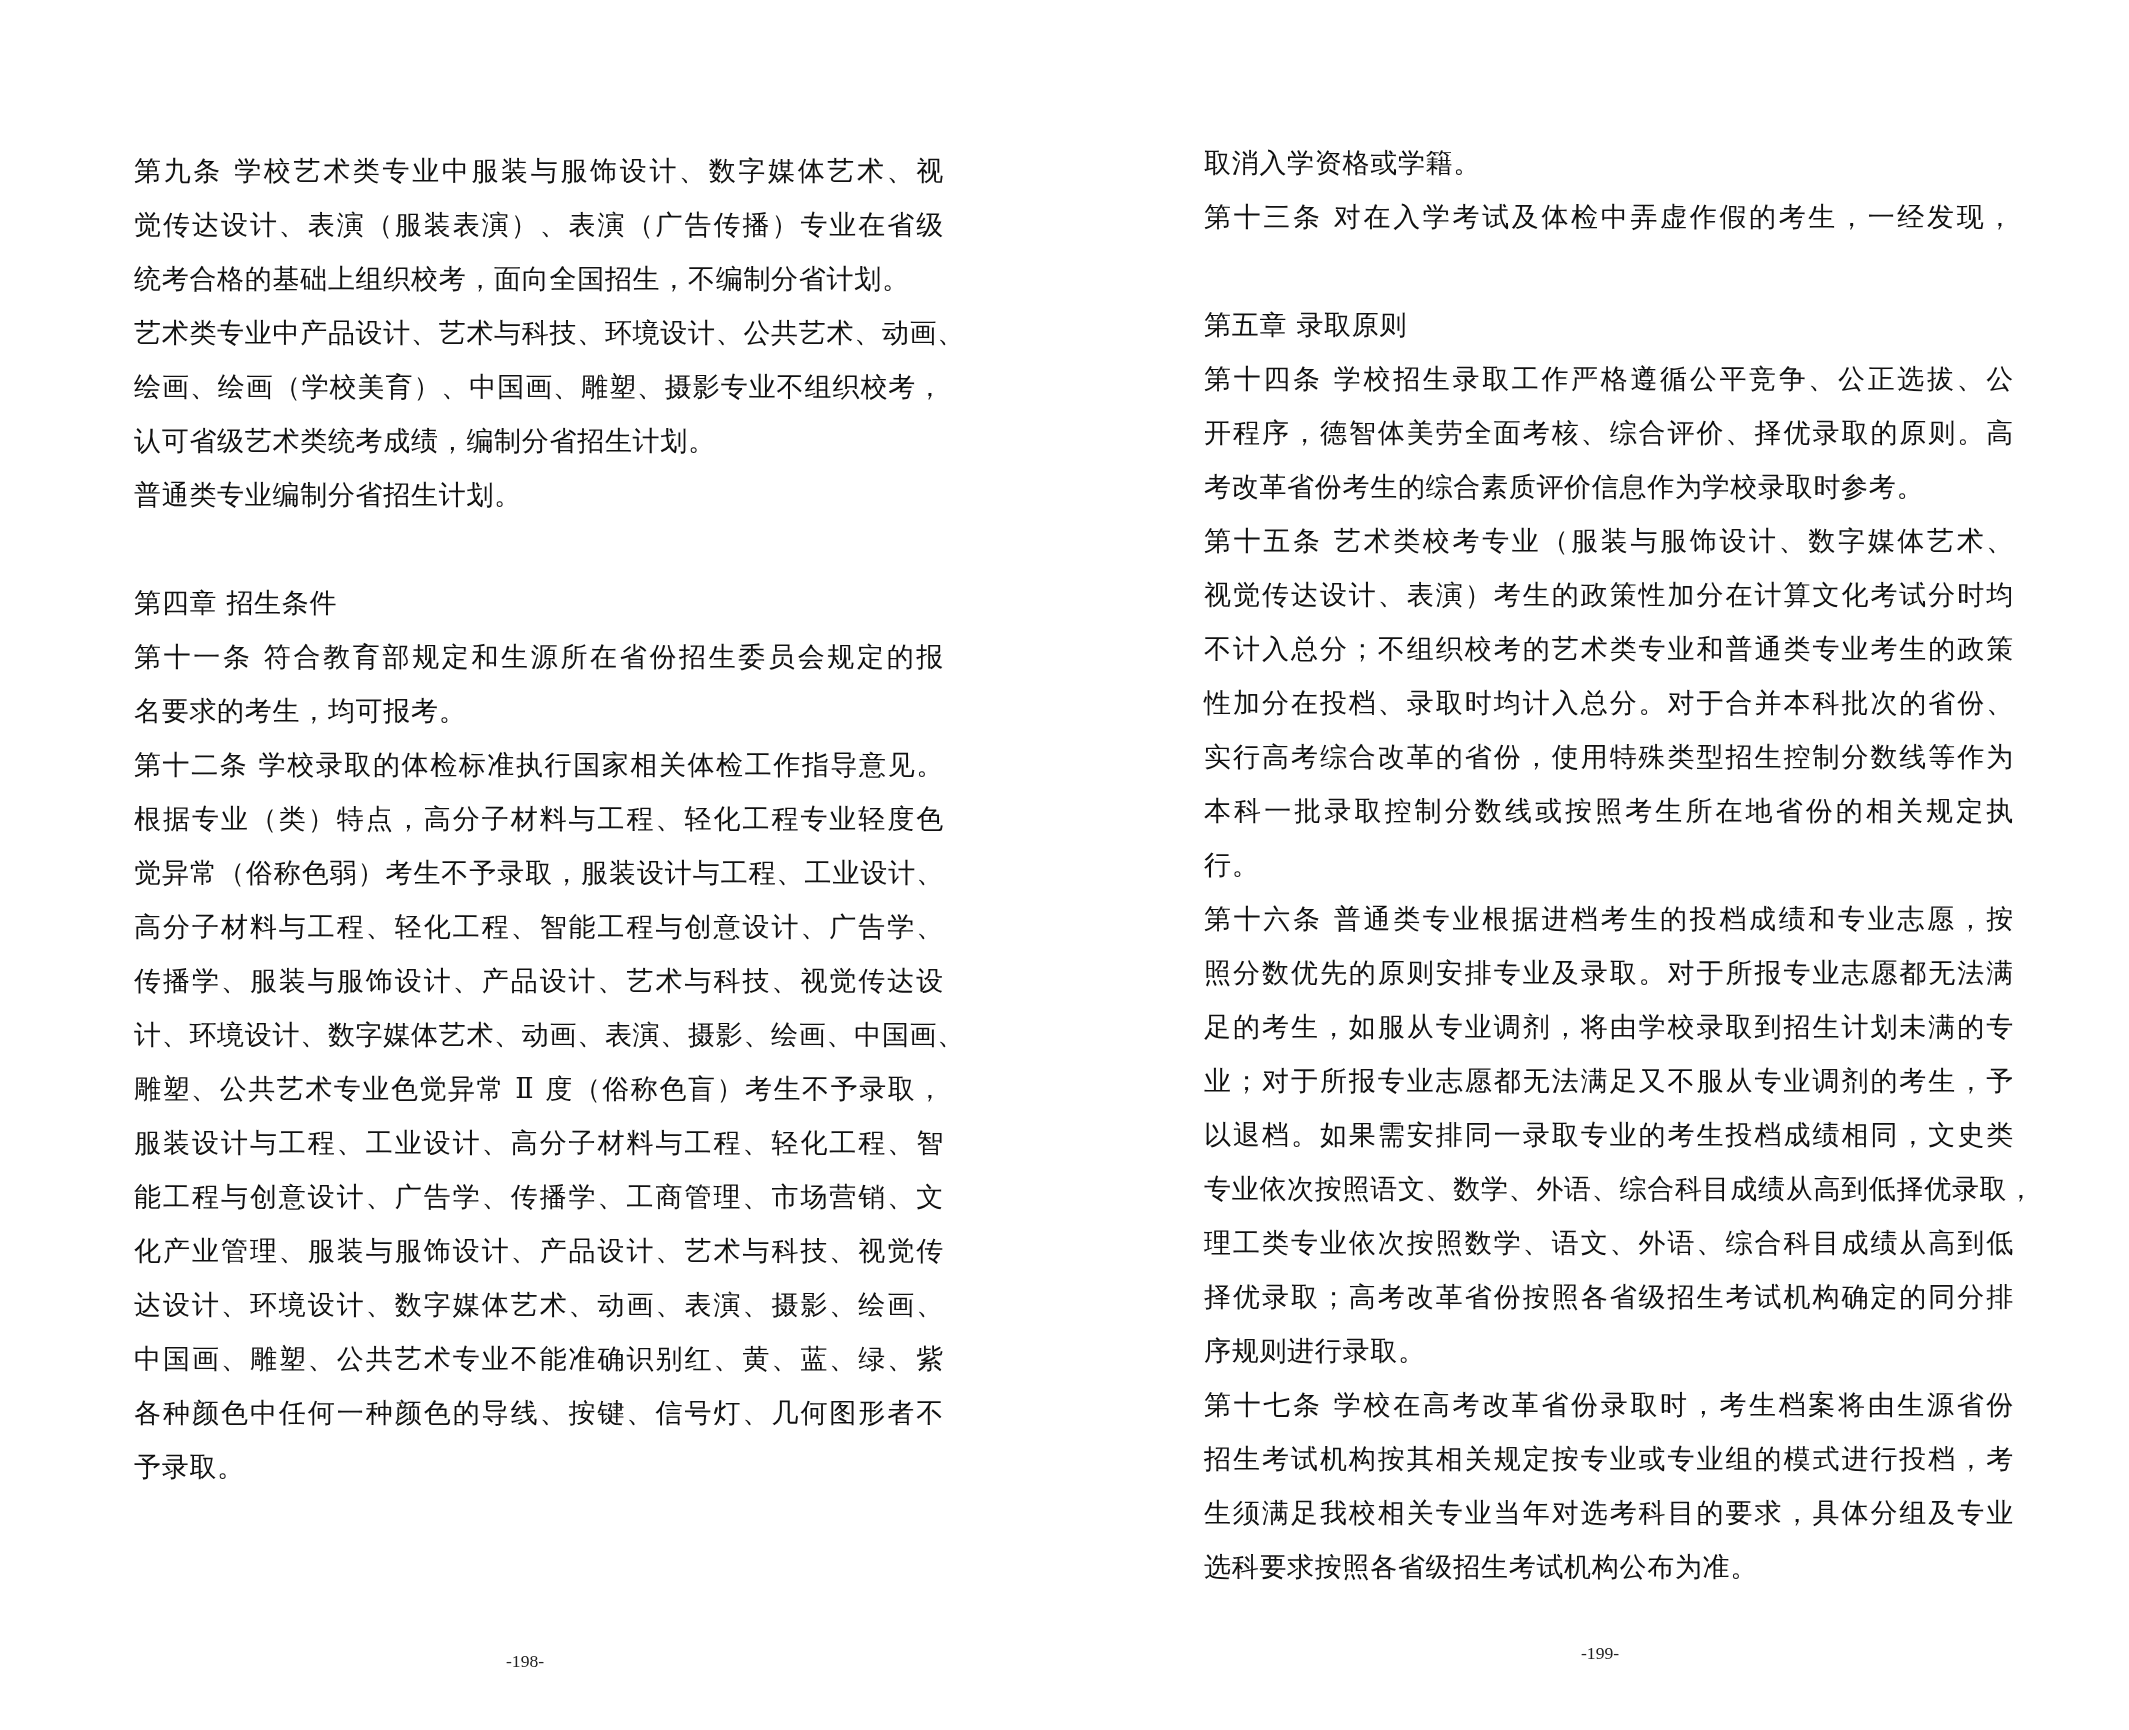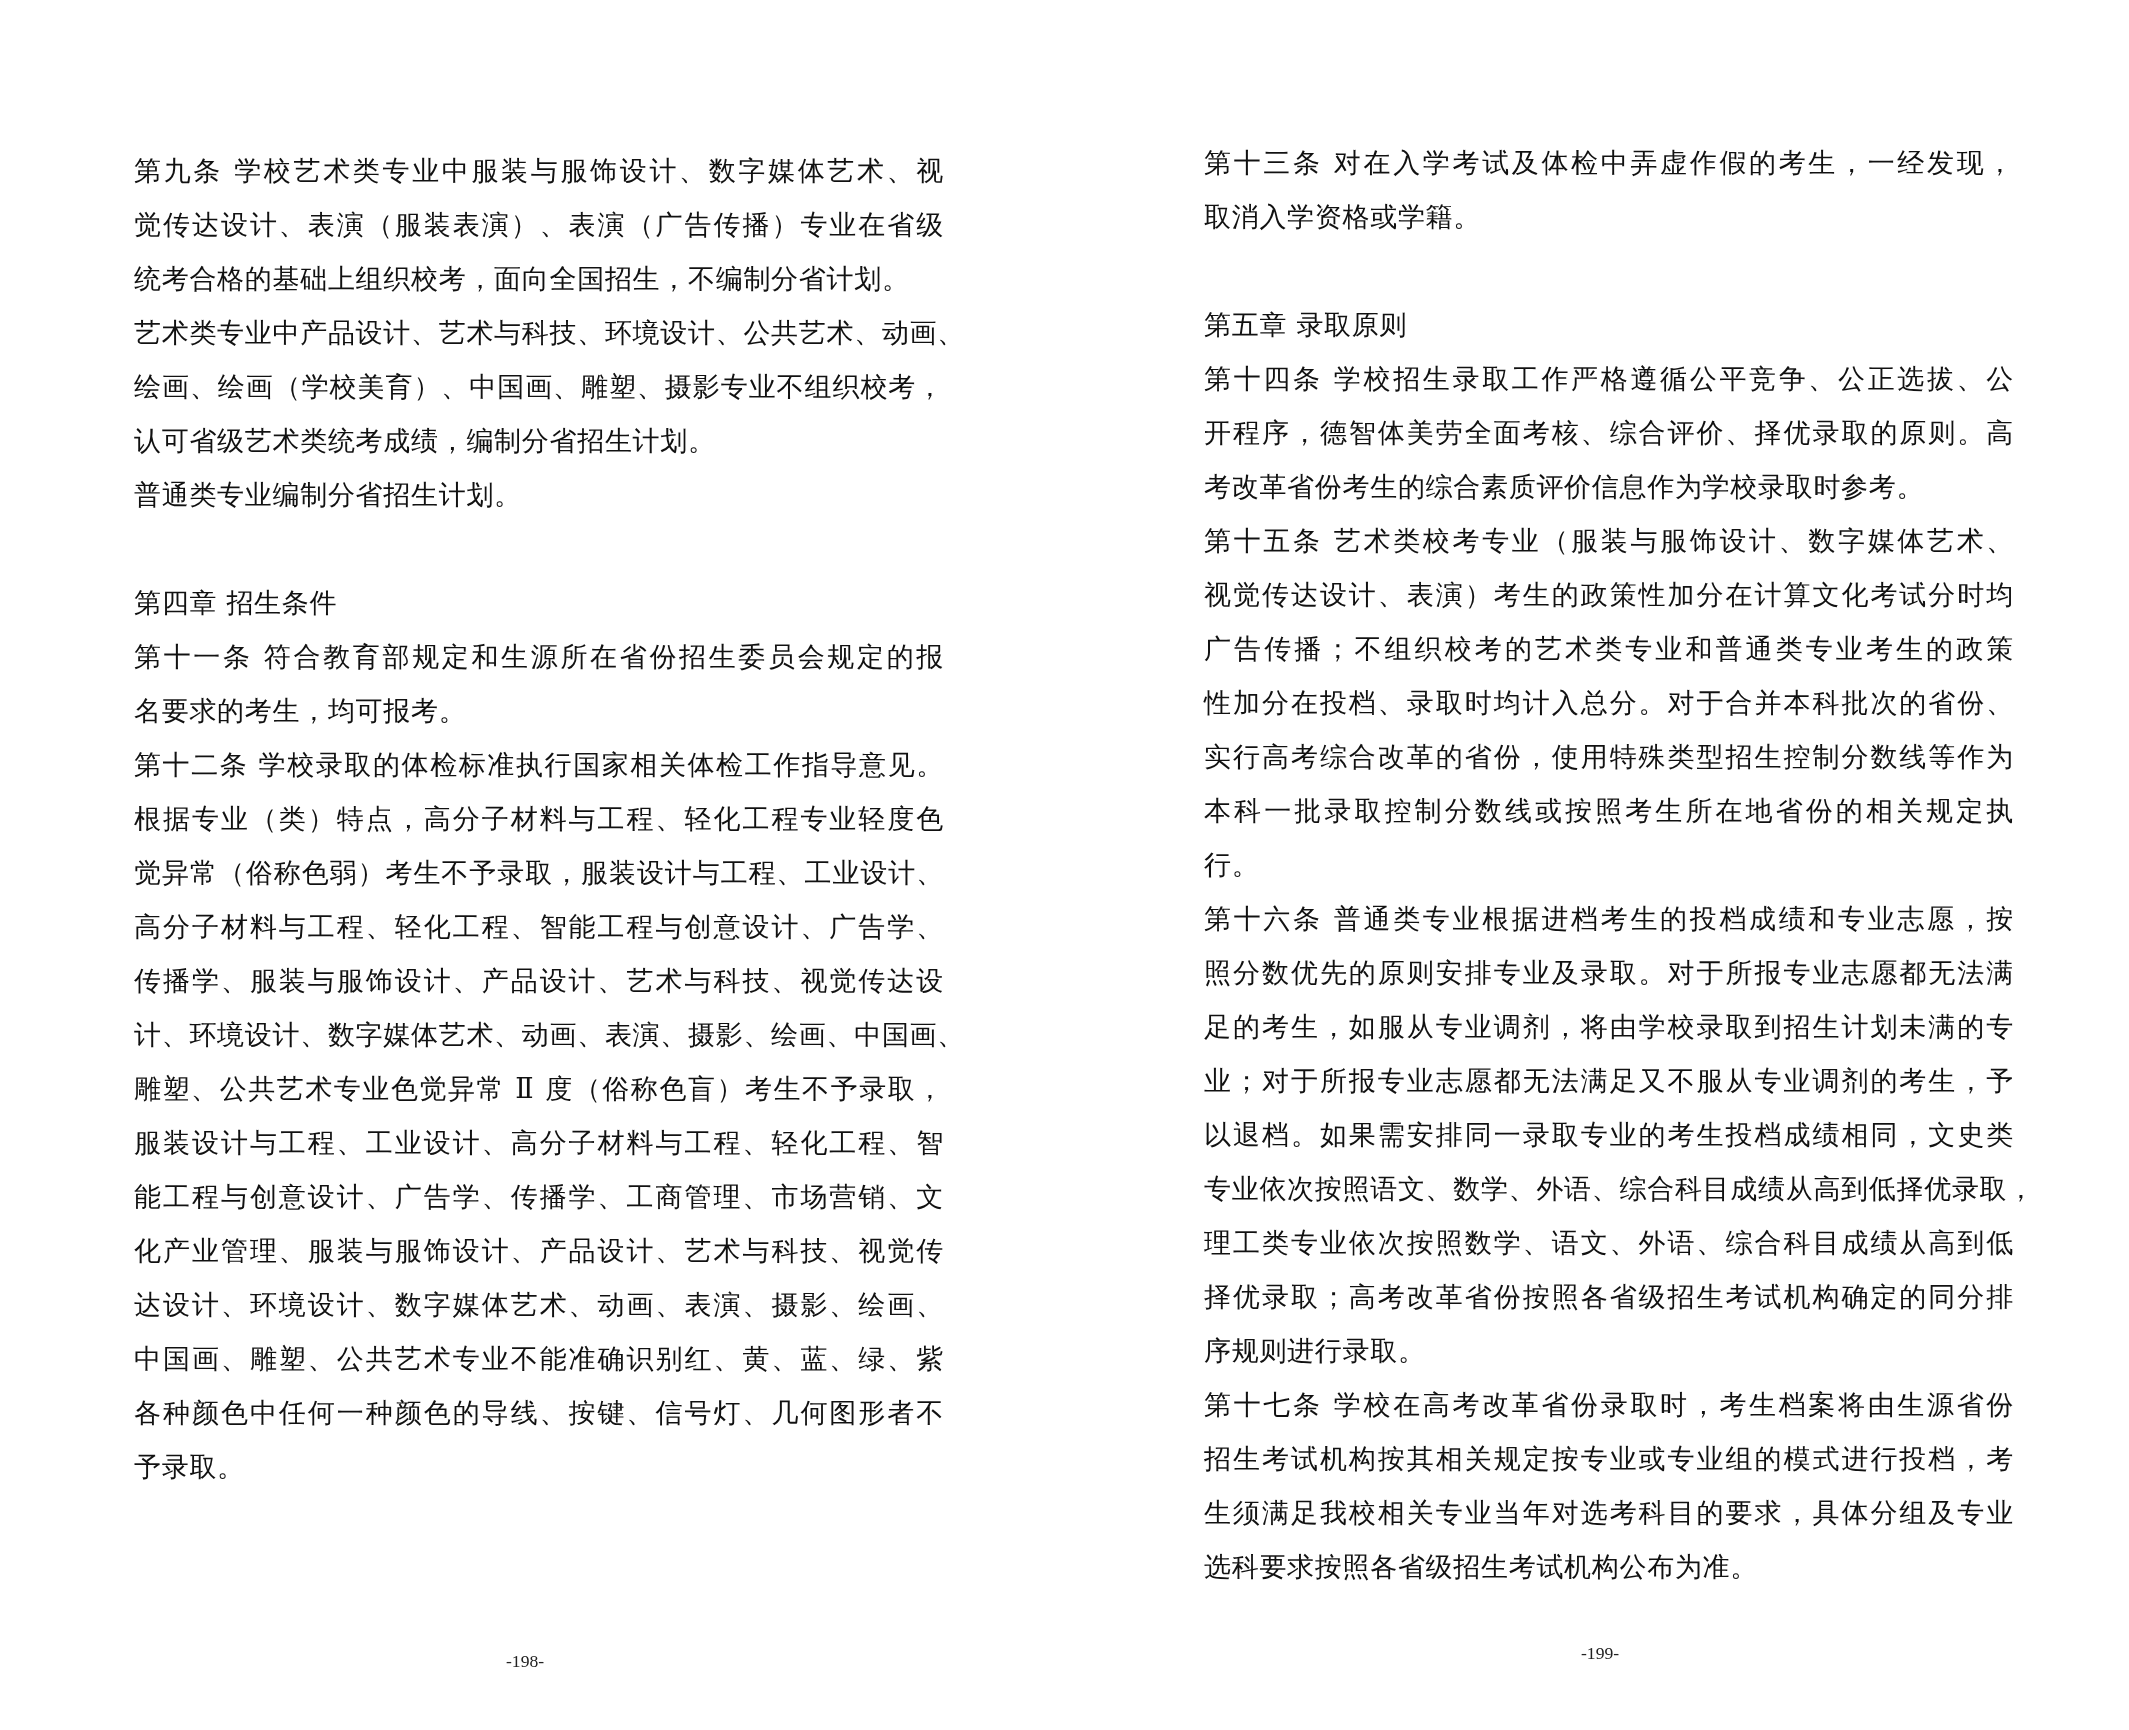--- a/index.html
+++ b/index.html
@@ -100,34 +100,34 @@
         <div class="line justify">各种颜色中任何一种颜色的导线、按键、信号灯、几何图形者不</div>
         <div class="line">予录取。</div>
       </div>
     </div>
   <div class="page-number">-198-</div>
 </div>
 
 <div class="page page-right">
   <div class="text-col" id="right-col">
       <div class="para">
+        <div class="line">取消入学资格或学籍。</div>
         <div class="line justify">第十三条  对在入学考试及体检中弄虚作假的考生，一经发现，</div>
-        <div class="line">取消入学资格或学籍。</div>
       </div>
       <div class="gap"></div>
       <div class="heading">第五章  录取原则</div>
       <div class="para">
         <div class="line justify">第十四条  学校招生录取工作严格遵循公平竞争、公正选拔、公</div>
         <div class="line justify">开程序，德智体美劳全面考核、综合评价、择优录取的原则。高</div>
         <div class="line">考改革省份考生的综合素质评价信息作为学校录取时参考。</div>
       </div>
       <div class="para">
         <div class="line justify">第十五条  艺术类校考专业（服装与服饰设计、数字媒体艺术、</div>
         <div class="line justify">视觉传达设计、表演）考生的政策性加分在计算文化考试分时均</div>
-        <div class="line justify">广告传播；不组织校考的艺术类专业和普通类专业考生的政策</div>
+        <div class="line justify">不计入总分；不组织校考的艺术类专业和普通类专业考生的政策</div>
         <div class="line justify">性加分在投档、录取时均计入总分。对于合并本科批次的省份、</div>
         <div class="line justify">实行高考综合改革的省份，使用特殊类型招生控制分数线等作为</div>
         <div class="line justify">本科一批录取控制分数线或按照考生所在地省份的相关规定执</div>
         <div class="line">行。</div>
       </div>
       <div class="para">
         <div class="line justify">第十六条  普通类专业根据进档考生的投档成绩和专业志愿，按</div>
         <div class="line justify">照分数优先的原则安排专业及录取。对于所报专业志愿都无法满</div>
         <div class="line justify">足的考生，如服从专业调剂，将由学校录取到招生计划未满的专</div>
         <div class="line justify">业；对于所报专业志愿都无法满足又不服从专业调剂的考生，予</div>

